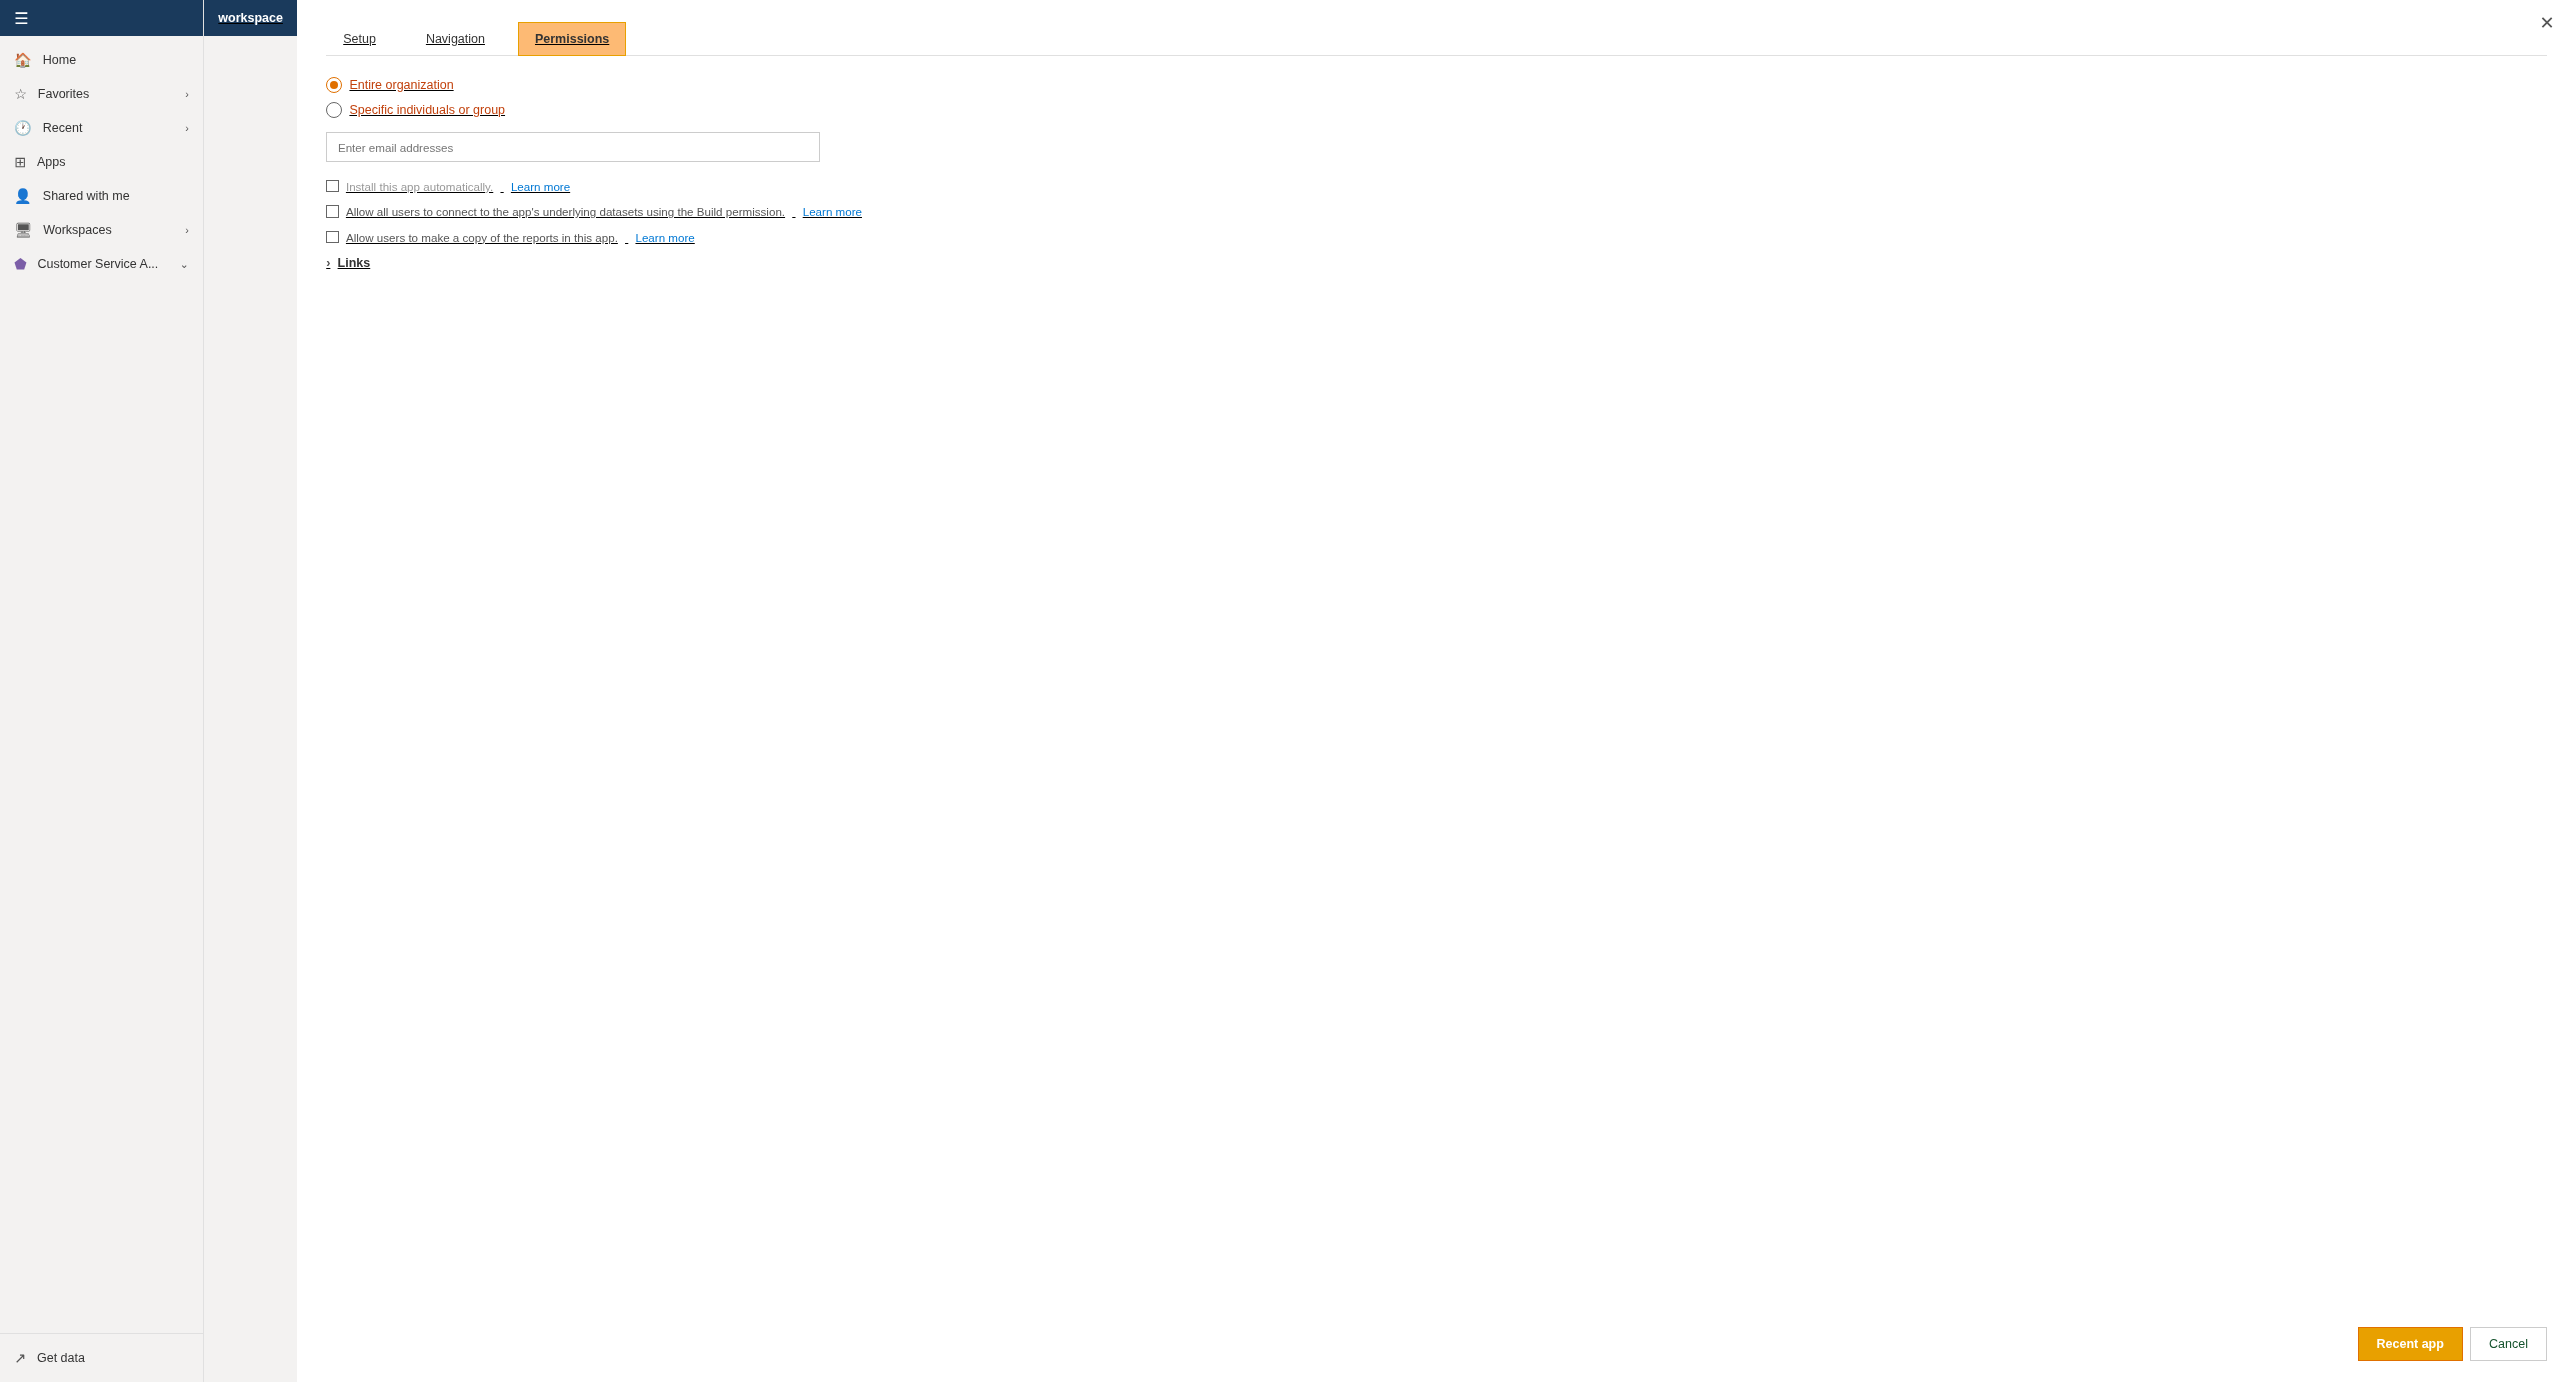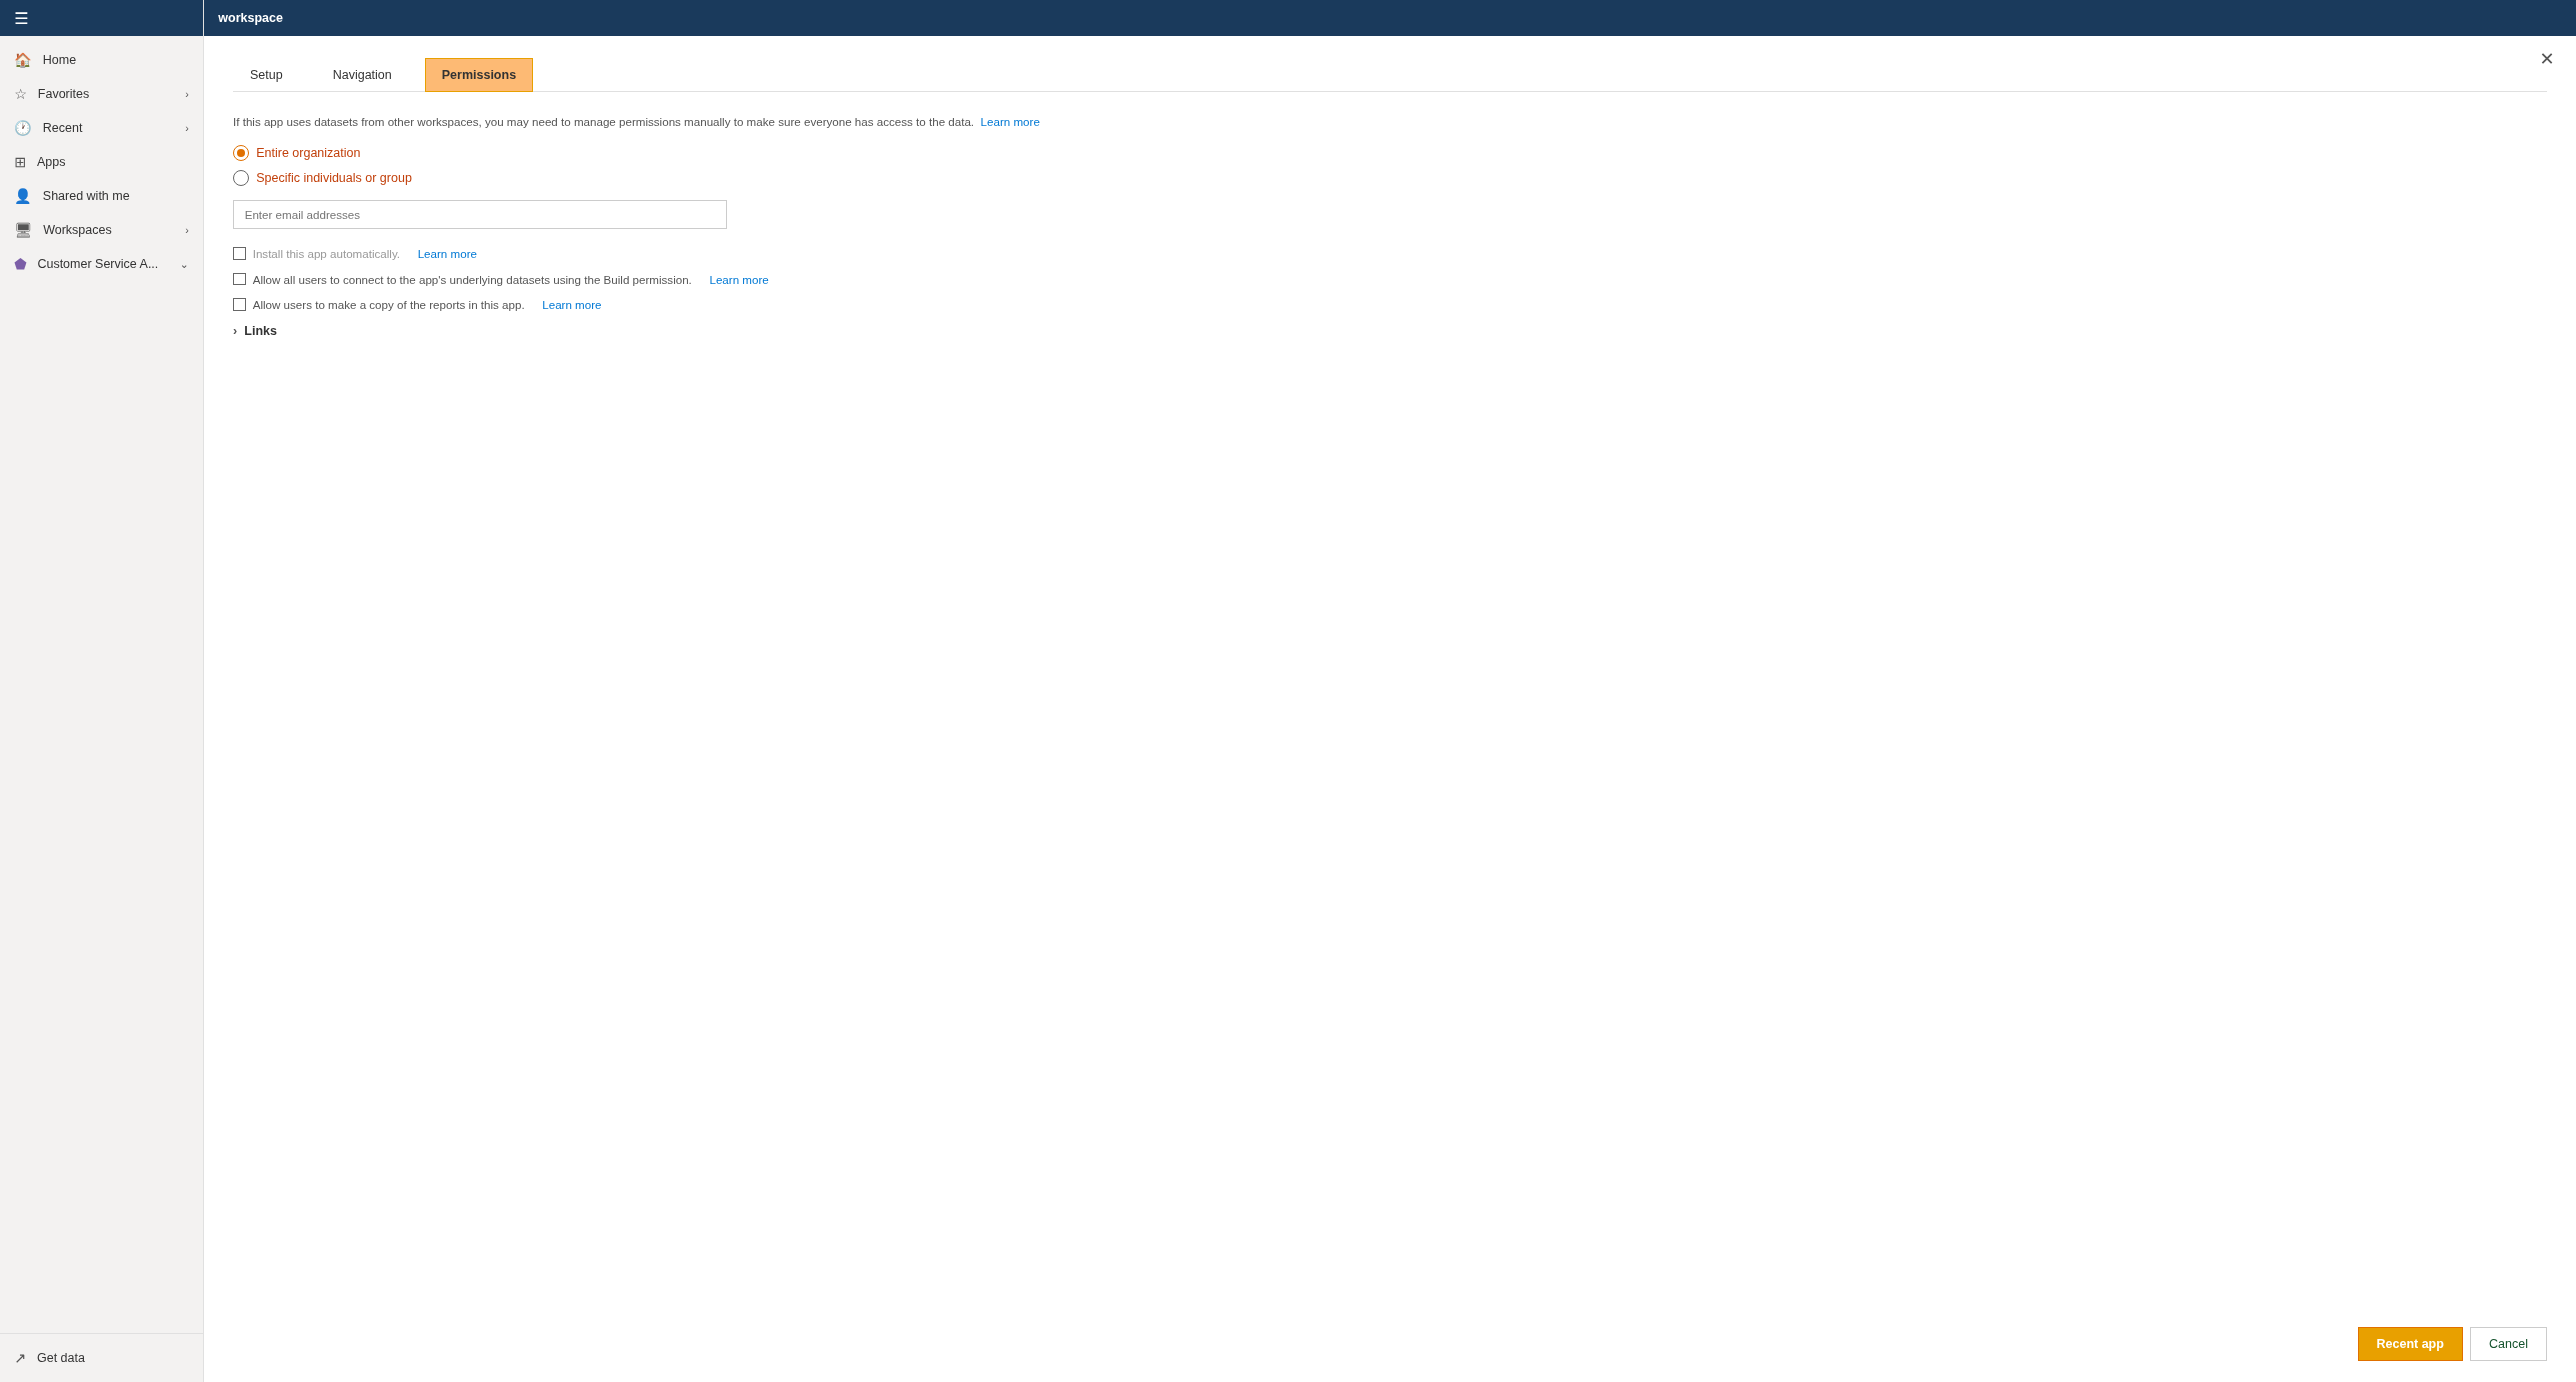--- a/index.html
+++ b/index.html
@@ -47,22 +47,23 @@
     .sidebar-item.has-icon-purple .sidebar-icon { color: #7b5ea7; }
     .sidebar-bottom {
       padding: 7.2px 0;
       border-top: 0.9px solid #e0e0e0;
     }
 
     
     .main {
       flex: 1;
       display: flex;
-      flex-direction: column;
+      flex-direction: row;
       overflow: hidden;
+      text-decoration: underline;
     }
     .topbar {
       background: #1a3a5c;
       height: 36px;
       display: flex;
       align-items: center;
       padding: 0 14.3px;
     }
     .topbar-title {
       color: white;
@@ -305,24 +306,20 @@
     <button class="close-btn">✕</button>
 
     
     <div class="tabs">
       <button class="tab">Setup</button>
       <button class="tab">Navigation</button>
       <button class="tab active">Permissions</button>
     </div>
 
     
-    <p class="access-description">
-      <span>If this app uses datasets from other workspaces, you may need to manage permissions manually to make sure everyone has access to the data.</span>
-      &nbsp;<a class="learn-more-link" href="#">Learn more</a>
-    </p>
 
     
     <div class="radio-group">
       <label class="radio-option">
         <div class="radio-custom selected"></div>
         <span>Entire organization</span>
       </label>
       <label class="radio-option">
         <div class="radio-custom unselected"></div>
         <span>Specific individuals or group</span>

